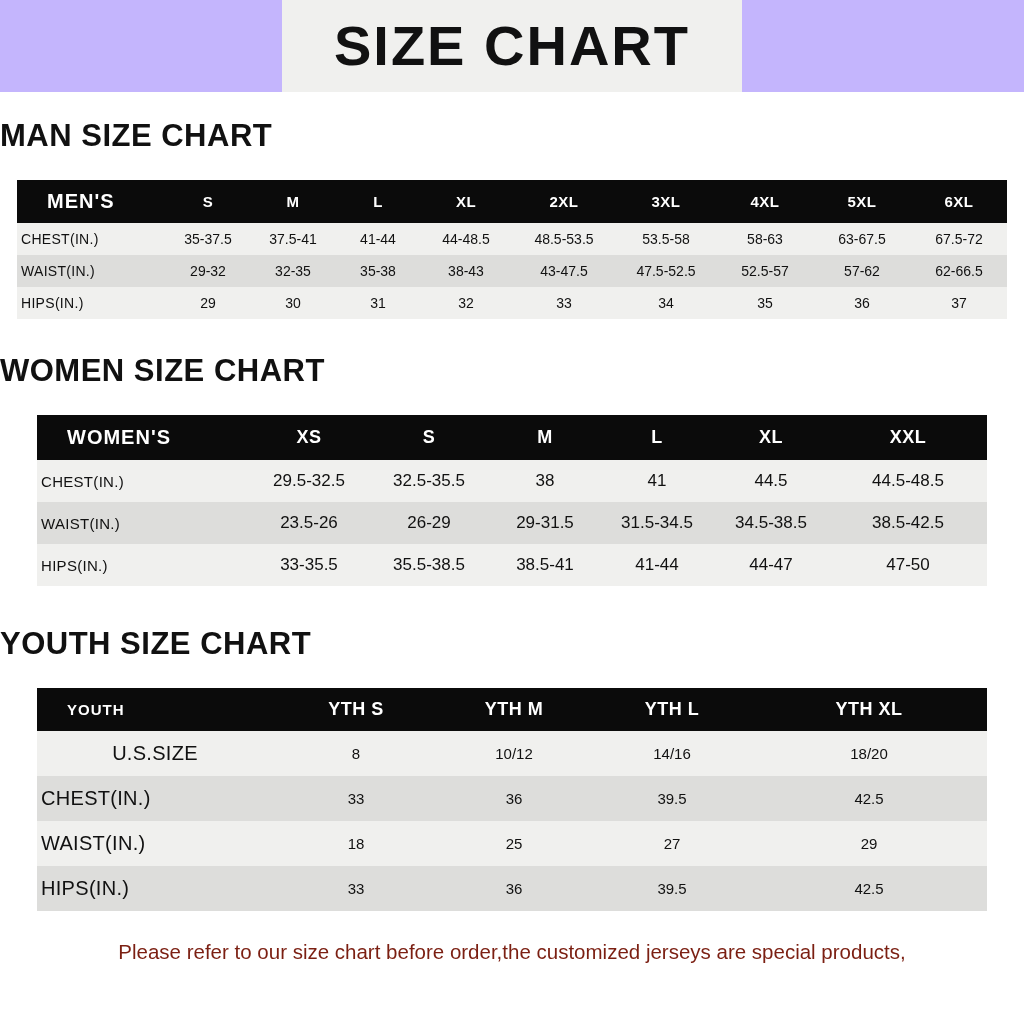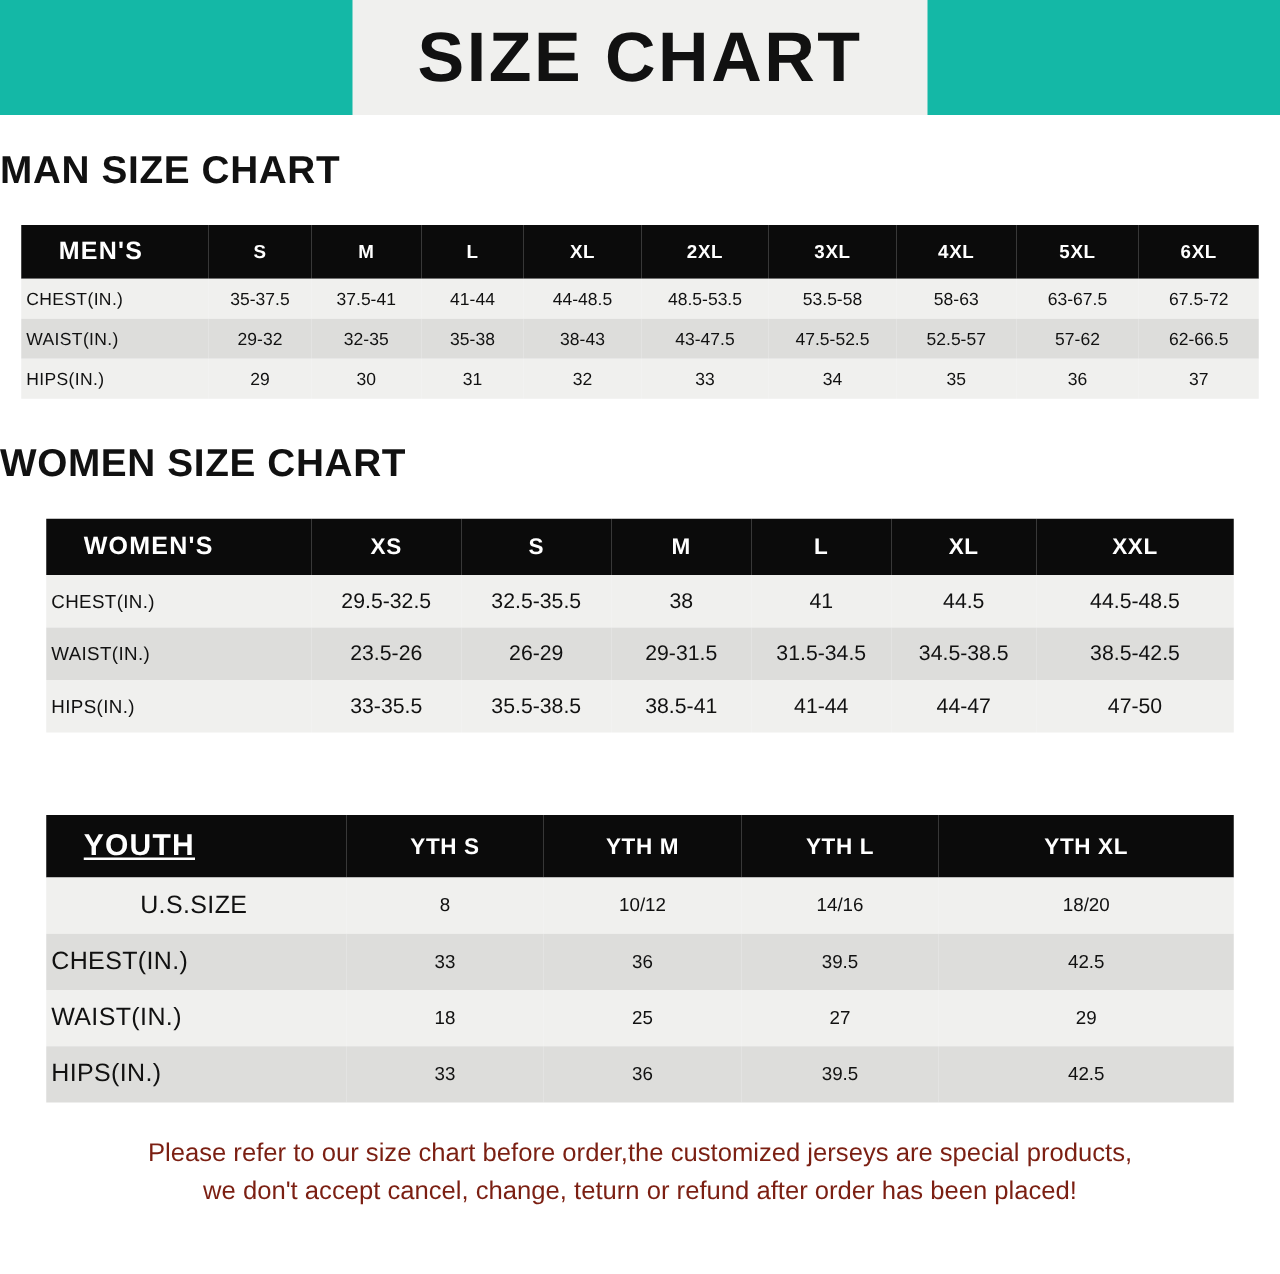--- a/index.html
+++ b/index.html
@@ -12,21 +12,21 @@
     height: 1019px;
     font-family: "Liberation Sans", sans-serif;
     color: #111111;
     overflow: hidden;
     position: relative;
   }
 
   
   .banner {
     height: 92px;
-    background: #14b8a6;
+    background: #c4b5fd;
     position: relative;
     display: flex;
     align-items: center;
     justify-content: center;
   }
   .banner .plate {
     position: absolute;
     left: 282px;
     top: 0;
     width: 460px;
@@ -101,21 +101,21 @@
   #men-table tbody td { font-size: 14px; }
   #men-table tbody td.lead { font-size: 14px; }
 
   #women-table thead th { font-size: 18px; }
   #women-table thead th.lead { font-size: 20px; }
   #women-table tbody td { font-size: 17px; }
   #women-table tbody td.lead { font-size: 15px; }
   #women-table thead th, #women-table tbody td { padding-top: 11px; padding-bottom: 11px; }
 
   #youth-table thead th { font-size: 18px; }
-  #youth-table thead th.lead { font-size: 24px; text-decoration: underline; }
+  #youth-table thead th.lead { font-size: 15px; }
   #youth-table tbody td { font-size: 15px; }
   #youth-table tbody td.lead { font-size: 20px; }
   #youth-table thead th, #youth-table tbody td { padding-top: 11px; padding-bottom: 11px; }
 
   
   .note {
     text-align: center;
     color: #7b1f12;
     font-size: 20.5px;
     line-height: 1.45;
@@ -262,20 +262,21 @@
         <td>44-47</td>
         <td>47-50</td>
       </tr>
     </tbody>
   </table>
 </div>
 
 <div class="sp-40"></div>
 
 <div class="section">
+  <div class="section-title">YOUTH SIZE CHART</div>
   <div class="sp-26"></div>
   <table class="chart" id="youth-table">
     <colgroup>
       <col style="width:240px">
       <col style="width:158px">
         <col style="width:158px">
       <col style="width:158px">
         <col style="width:236px">
     </colgroup>
     <thead>
@@ -317,14 +318,13 @@
         <td>42.5</td>
       </tr>
     </tbody>
   </table>
 </div>
 
 <div class="sp-26"></div>
 
 <div class="note">
   <div>Please refer to our size chart before order,the customized jerseys are special products,</div>
-  <div>we don't accept cancel, change, teturn or refund after order has been placed!</div>
 </div>
 
 </body></html>

